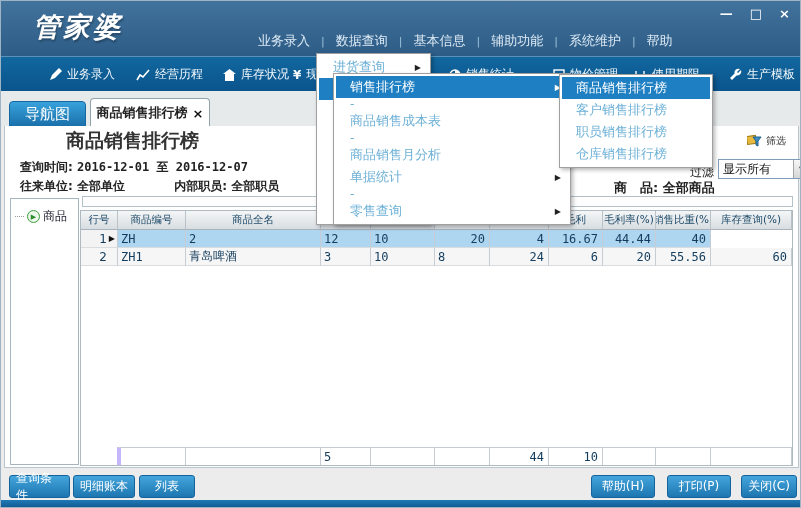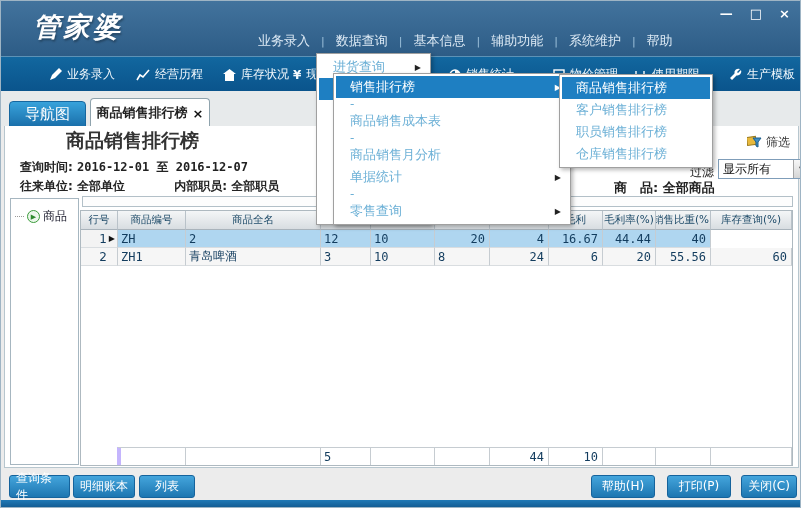--- a/index.html
+++ b/index.html
@@ -42,22 +42,22 @@
   .tab-active .x { font-weight:bold; color:#111; font-size:13px; }
 
   
   .content { position:absolute; left:3px; top:125px; width:795px; height:342px;
              background:#fff; border:1px solid #b7c6ce; border-top:none; }
   .page-title { position:absolute; left:61px; top:2px; font-size:19px; font-weight:bold; color:#333; }
   .qline1 { position:absolute; left:15px; top:33px; font-size:12px; font-weight:bold; color:#222; }
   .qline2 { position:absolute; left:15px; top:52px; font-size:12px; font-weight:bold; color:#222; }
   .qline2 .staff { margin-left:45px; }
   .mono { font-family:"DejaVu Sans Mono","Liberation Mono",monospace; }
-  .sift { position:absolute; left:742px; top:8px; display:flex; align-items:flex-end; gap:4px;
-          font-size:12px; color:#333; }
+  .sift { position:absolute; left:742px; top:8px; display:flex; align-items:flex-start; gap:4px;
+          font-size:10px; color:#333; }
   .filter-label { position:absolute; left:685px; top:38px; font-size:12px; color:#222; }
   .filter-select { position:absolute; left:713px; top:33px; width:93px; height:20px;
                    border:1px solid #7f9db9; background:#fff; display:flex; align-items:center; }
   .filter-select .val { flex:1; font-size:12px; color:#111; padding-left:4px; }
   .filter-select .dd { width:17px; height:18px; background:linear-gradient(#f7f7f7,#d5d5d5);
                        border-left:1px solid #a5a5a5; display:flex; align-items:center;
                        justify-content:center; font-size:8px; color:#333; }
   .product-line { position:absolute; left:609px; top:53px; font-size:13px; font-weight:bold; color:#222; }
   .thin-bar { position:absolute; left:77px; top:70px; width:711px; height:11px;
               background:#fdfdfd; border:1px solid #b3c0c8; }

